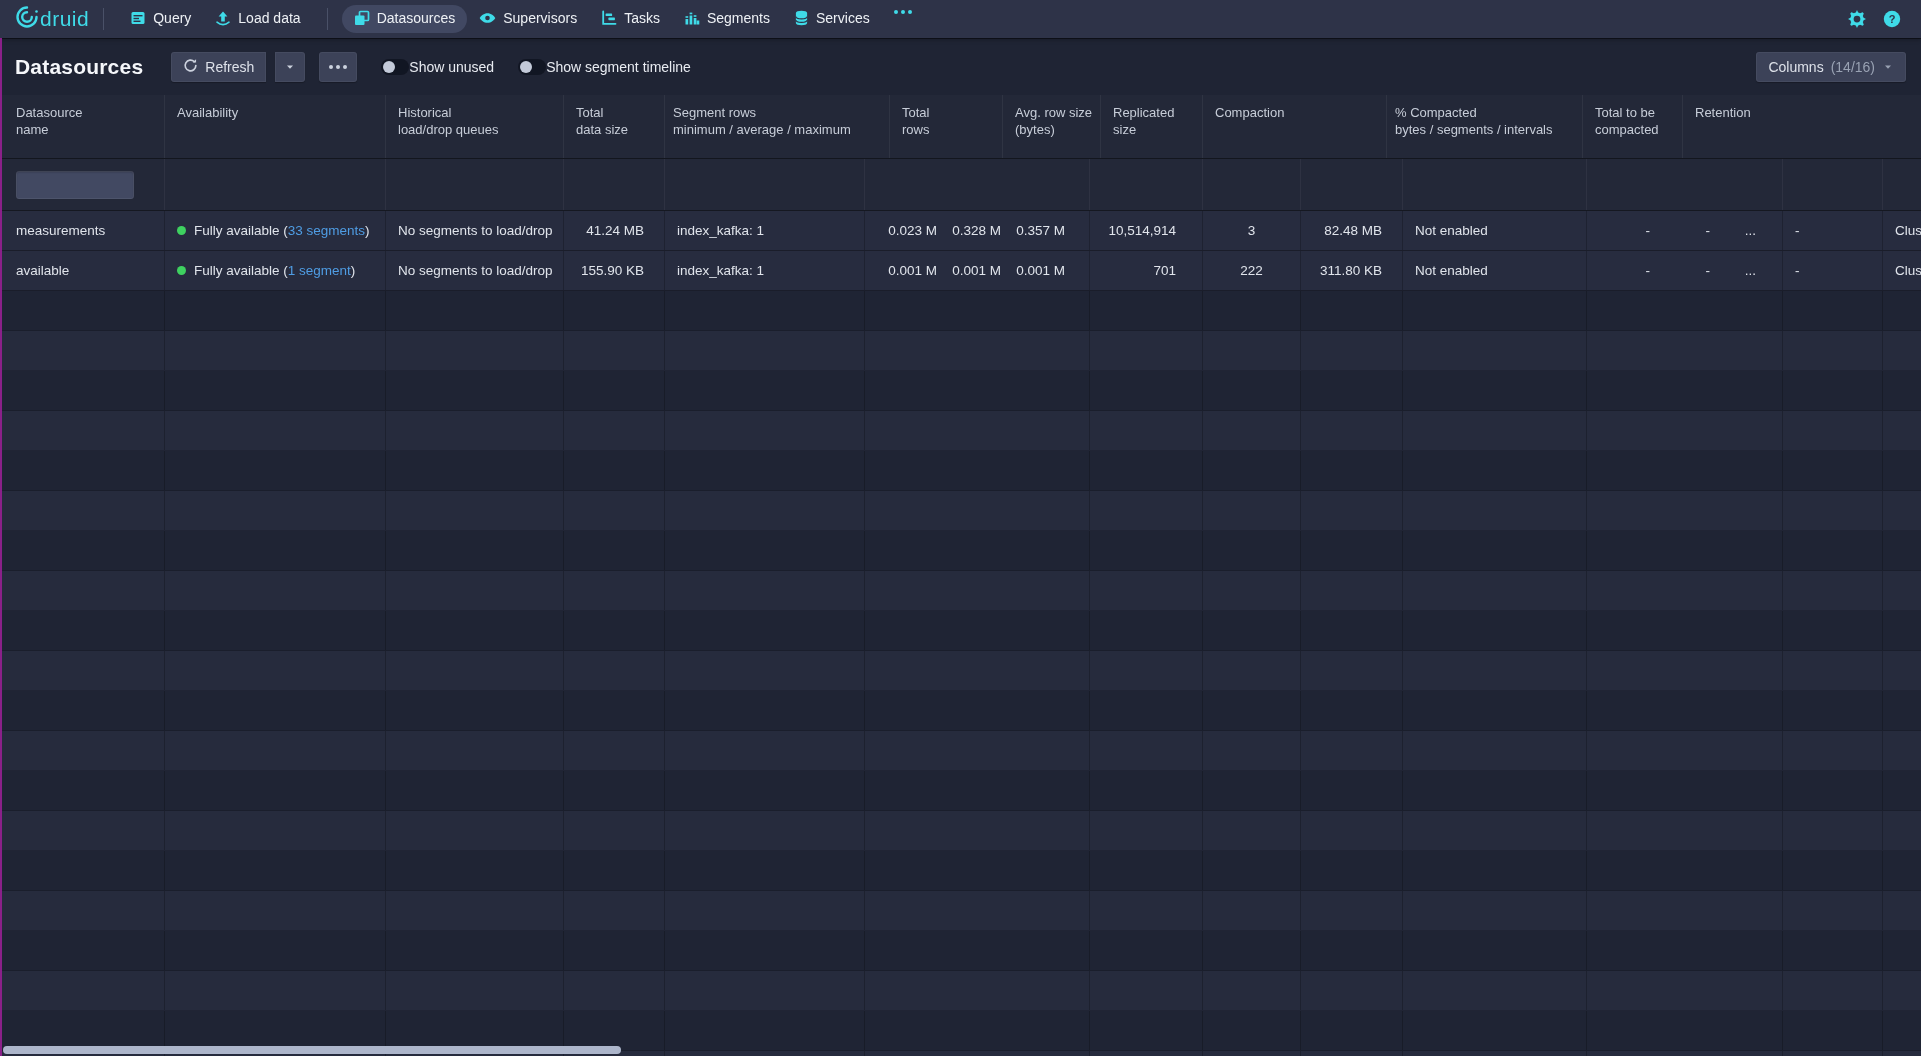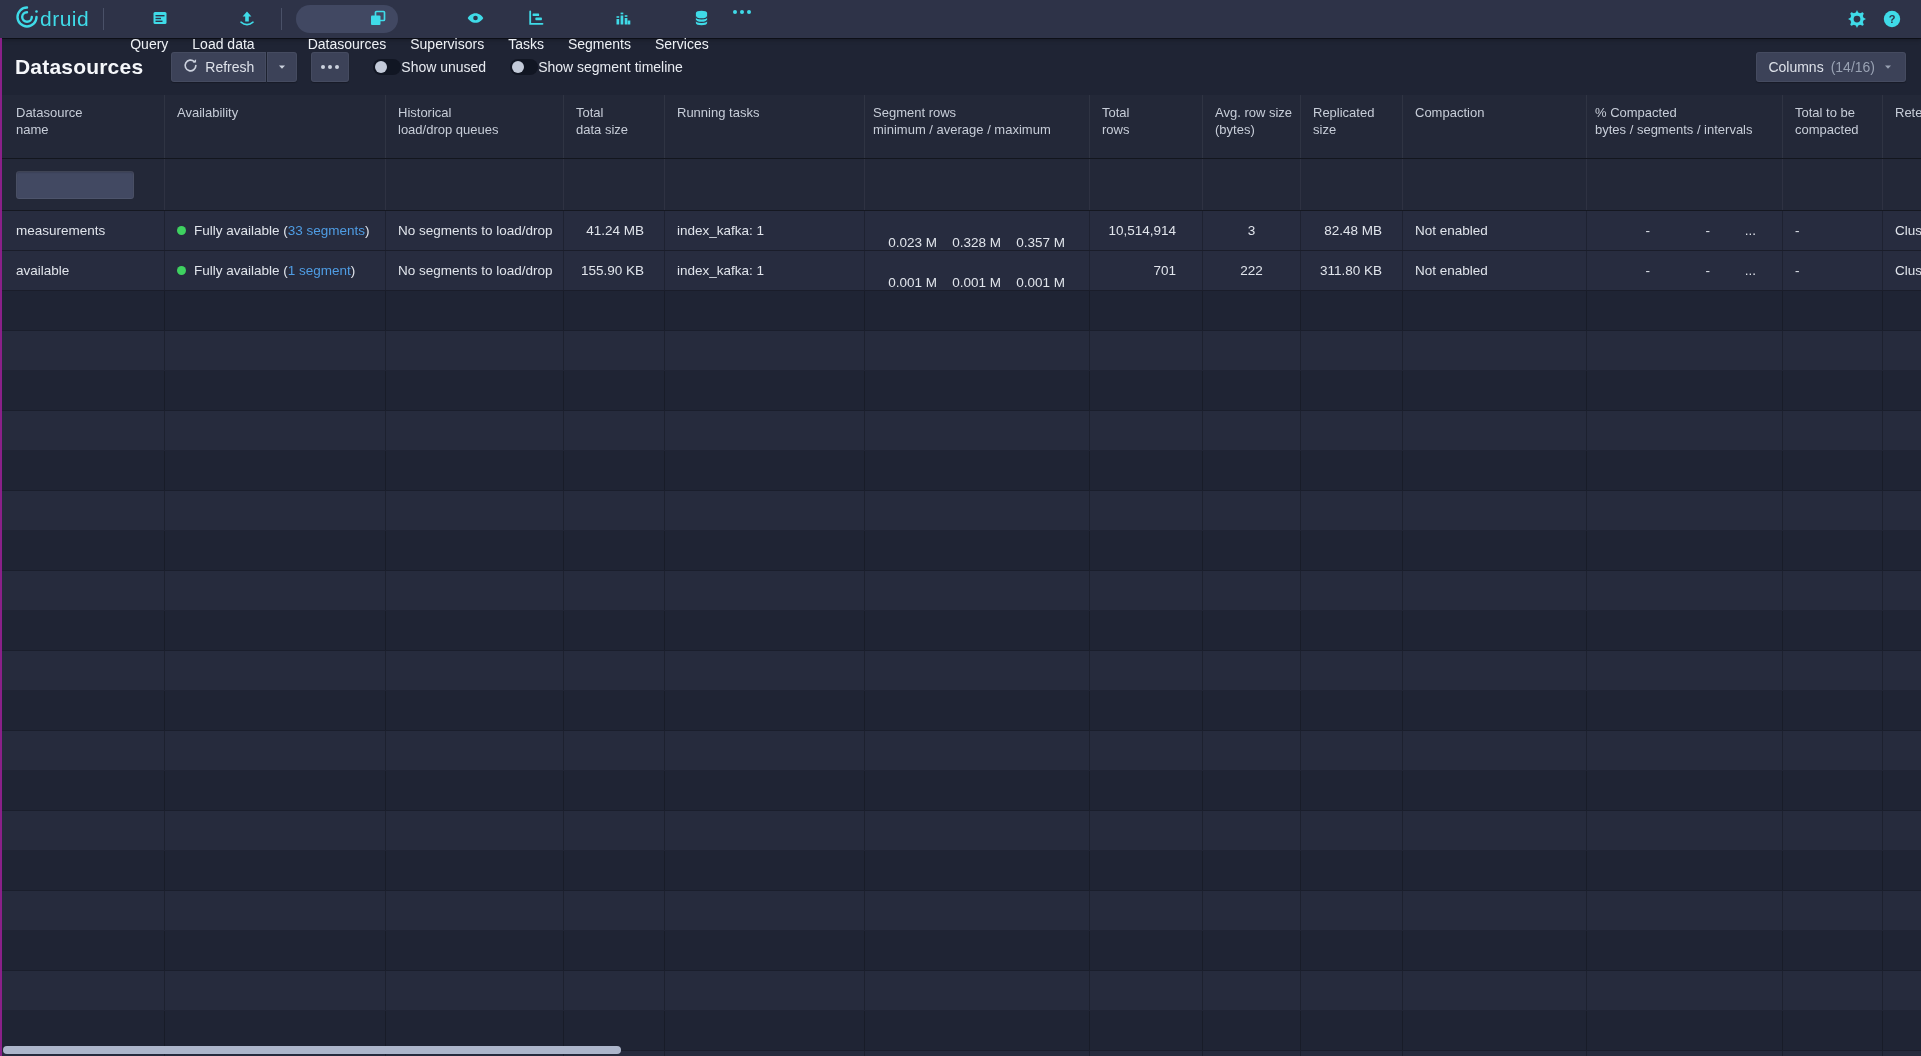--- a/index.html
+++ b/index.html
@@ -6,38 +6,38 @@
   html,body { width: 1921px; height: 1056px; overflow: hidden;
     font-family: "Liberation Sans", sans-serif; background: #1f2434; }
 
   
   .topnav { height: 38px; background: #2e3348; display: flex; align-items: center;
     padding: 0 14px; position: relative; z-index: 40;
     box-shadow: 0 1px 0 rgba(0,0,0,.45), 0 2px 4px rgba(0,0,0,.25); }
   .brand { display: flex; align-items: center; cursor: pointer; }
   .wordmark { color: #3fdbe8; font-size: 21px; letter-spacing: .5px; font-weight: 400; }
   .nav-divider { width: 1px; height: 22px; background: #4a5168; margin: 0 14px; }
-  .nav-item { display: flex; align-items: flex-end; gap: 7px; padding: 5px 12px;
-    color: #eef1f5; font-size: 14px; cursor: pointer; border-radius: 15px; height: 28px; flex-direction: column; }
+  .nav-item { display: flex; align-items: flex-start; gap: 7px; padding: 5px 12px;
+    color: #eef1f5; font-size: 14px; cursor: pointer; border-radius: 15px; height: 28px; }
   .nav-item.active { background: #414862; }
   .nav-item svg { flex: 0 0 auto; }
   .topnav .spacer { flex: 1; }
   .nav-right { display: flex; align-items: center; gap: 17px; margin-right: 6px; }
   .icon-btn { cursor: pointer; display: flex; align-items: center; }
 
   
   .page-header { height: 57px; display: flex; align-items: center; padding: 0 15px;
     background: #1f2434; position: relative; }
   .page-title { color: #f5f7fa; font-size: 21px; font-weight: 700; margin-right: 28px;
     letter-spacing: .2px; }
   .btn { background: #3c4258; color: #dde1e9; font-size: 14px; height: 30px;
     display: inline-flex; align-items: center; gap: 7px; padding: 0 12px;
     border: none; border-radius: 3px; cursor: pointer;
     box-shadow: inset 0 0 0 1px rgba(255,255,255,.05), 0 1px 1px rgba(0,0,0,.25); }
-  .split { display: inline-flex; }
+  .split { display: inline-flex; gap: 8px; }
   .split .btn.main { border-radius: 3px 0 0 3px; }
   .split .btn.caret-part { border-radius: 0 3px 3px 0; margin-left: 1px; padding: 0 9px; }
   .btn-more { margin-left: 14px; padding: 0 10px; }
   .dots { display: inline-flex; gap: 3px; }
   .dots i { width: 4px; height: 4px; border-radius: 50%; background: #ccd2de; }
   .dots.cyan i { background: #3fdbe8; width: 4px; height: 4px; }
 
   .switch-group { display: flex; align-items: center; margin-left: 24px; cursor: pointer; }
   .switch { width: 28px; height: 16px; border-radius: 8px; background: rgba(14,18,30,.75);
     position: relative; flex: 0 0 auto; }
@@ -49,21 +49,21 @@
   .columns-count { color: #99a2b3; }
 
   
   .table-wrap { position: relative; height: 961px; overflow: hidden; }
   .tbl { width: 2003px; }
   .row, .thead, .tfilter { display: flex; width: 2003px; }
   .cell { flex: 0 0 auto; padding: 0 12px; display: flex; align-items: center;
     overflow: hidden; white-space: nowrap; border-right: 1px solid rgba(0,0,0,.22); }
   .c1 { width: 165px; padding-left: 16px; }
   .c2 { width: 221px; } .c3 { width: 178px; } .c4 { width: 101px; justify-content: flex-end; padding-right: 20px; }
-  .c5 { width: 200px; } .c6 { width: 225px; padding-left: 8px; align-items: flex-end; }
+  .c5 { width: 200px; } .c6 { width: 225px; padding-left: 8px; }
   .c7 { width: 113px; justify-content: flex-end; padding-right: 26px; }
   .c8 { width: 98px; justify-content: center; }
   .c9 { width: 102px; justify-content: flex-end; padding-right: 20px; }
   .c10 { width: 184px; } .c11 { width: 196px; padding-left: 8px; }
   .c12 { width: 100px; } .c13 { width: 120px; border-right: none; }
 
   .thead { height: 64px; background: #232838; border-bottom: 1px solid rgba(0,0,0,.45); }
   .thead .cell { align-items: flex-start; padding-top: 9px; display: block;
     border-right-color: rgba(255,255,255,.06); cursor: pointer; }
   .thead .cell.c4, .thead .cell.c7, .thead .cell.c9 { text-align: left; }
@@ -289,24 +289,20 @@
           <span class="th-line"></span>
       </div>
       <div class="cell c3">
         <span class="th-line">Historical</span>
           <span class="th-line">load/drop queues</span>
       </div>
       <div class="cell c4">
         <span class="th-line">Total</span>
           <span class="th-line">data size</span>
       </div>
-      <div class="cell c5">
-        <span class="th-line">Running tasks</span>
-          <span class="th-line"></span>
-      </div>
       <div class="cell c6">
         <span class="th-line">Segment rows</span>
           <span class="th-line">minimum / average / maximum</span>
       </div>
       <div class="cell c7">
         <span class="th-line">Total</span>
           <span class="th-line">rows</span>
       </div>
       <div class="cell c8">
         <span class="th-line">Avg. row size</span>

